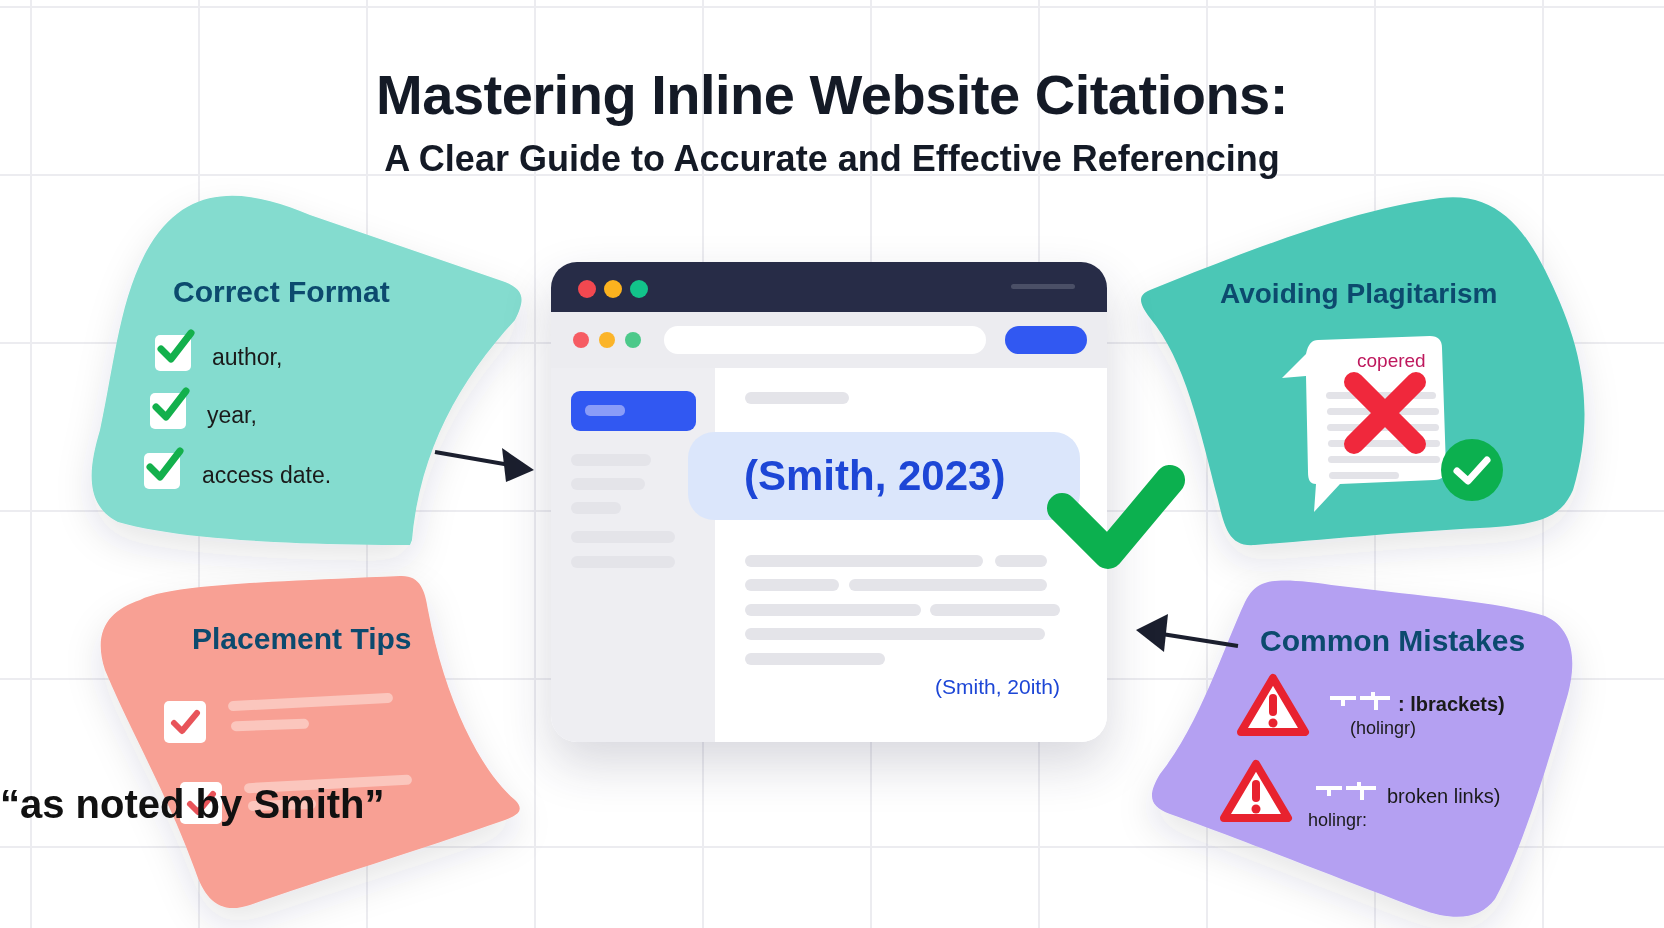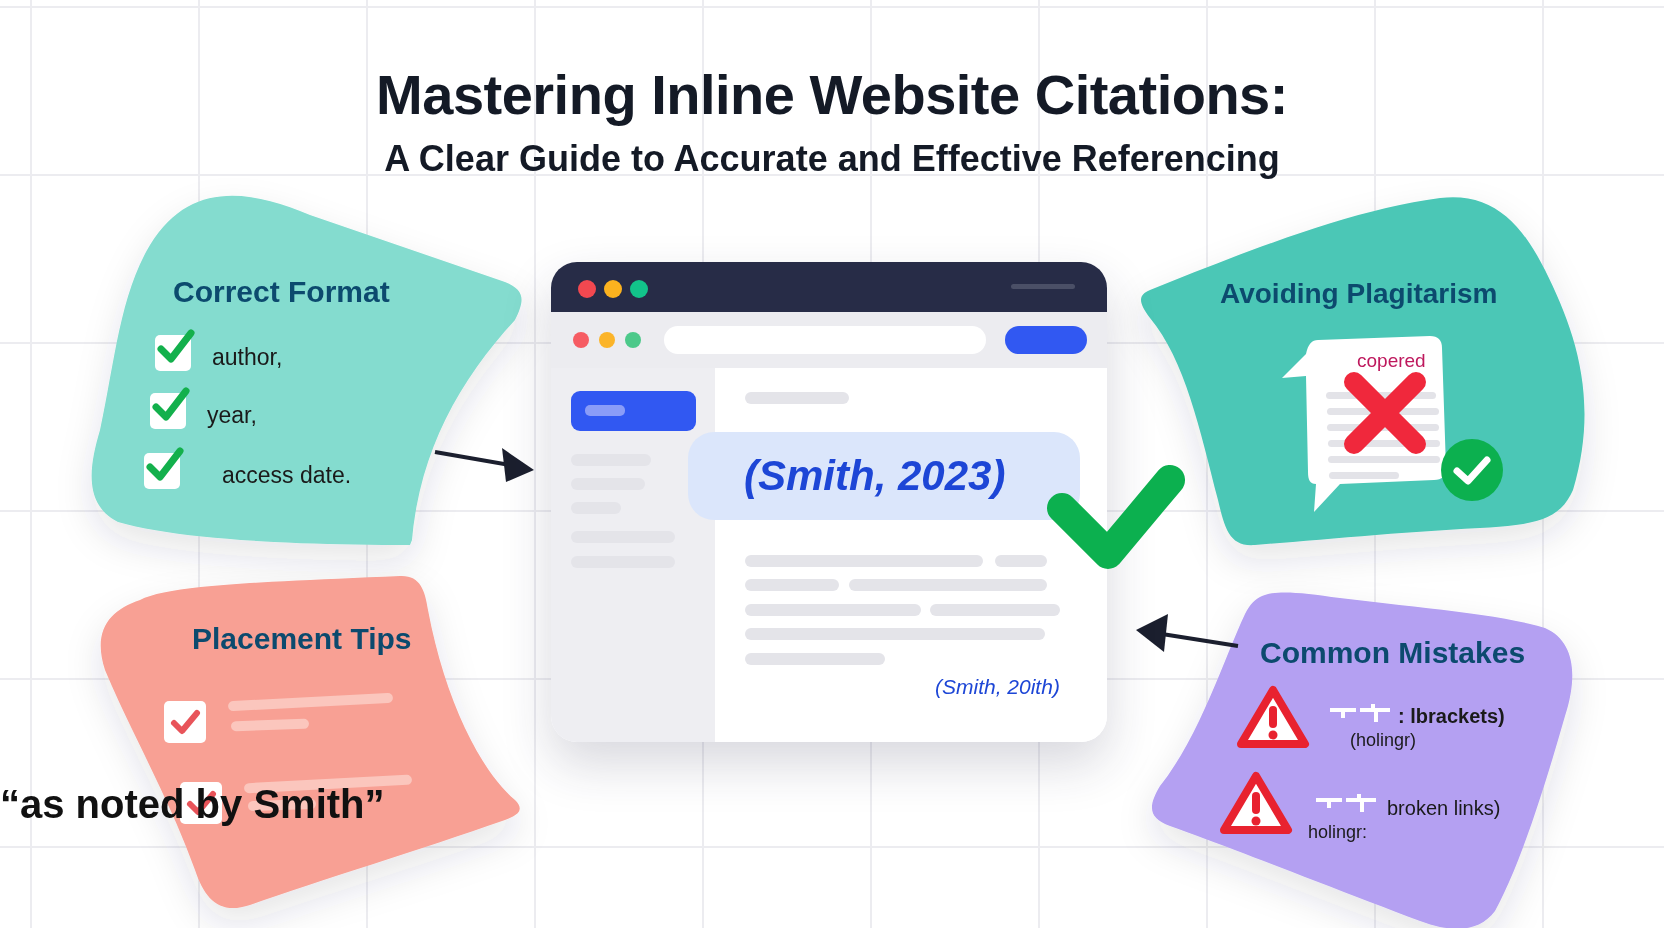--- a/index.html
+++ b/index.html
@@ -19,21 +19,21 @@
   
   .browser{position:absolute;left:551px;top:262px;width:556px;height:480px;border-radius:26px;background:#fff;
     box-shadow:0 22px 50px rgba(40,40,70,0.18);overflow:hidden;}
   .titlebar{position:absolute;left:0;top:0;width:100%;height:50px;background:#272c47;}
   .dot{position:absolute;border-radius:50%;}
   .toolbar{position:absolute;left:0;top:50px;width:100%;height:56px;background:#ececf0;}
   .sidebar{position:absolute;left:0;top:106px;width:164px;height:374px;background:#eeeef2;}
   .content{position:absolute;left:164px;top:106px;width:392px;height:374px;background:#fff;}
   .gl{position:absolute;height:12px;border-radius:6px;background:#e4e4e9;}
   .cite-box{position:absolute;left:688px;top:432px;width:392px;height:88px;border-radius:26px;background:#dbe6fb;}
-  .cite{position:absolute;font-weight:bold;color:#1d46d6;white-space:nowrap;font-style:italic;}
+  .cite{position:absolute;font-weight:bold;color:#1d46d6;white-space:nowrap;}
   .quote{position:absolute;left:0;width:1664px;top:782px;text-align:left;font-size:40px;font-weight:bold;color:#111;}
 </style>
 </head>
 <body>
 
 <div class="grid"></div>
 
 <div class="abs title">Mastering Inline Website Citations:</div>
 <div class="abs subtitle">A Clear Guide to Accurate and Effective Referencing</div>
 
@@ -60,21 +60,21 @@
         <path d="M6,22 L16,32 L36,6" stroke="#13b04c" stroke-width="7" fill="none" stroke-linecap="round" stroke-linejoin="round"></path>
       </svg>
   </div>
   <div class="item-text" style="left:207px;top:402px;">year,</div>
 
   <div class="check-box" style="left:144px;top:453px;">
     <svg width="46" height="40" style="position:absolute;left:0;top:-8px;">
         <path d="M6,22 L16,32 L36,6" stroke="#13b04c" stroke-width="7" fill="none" stroke-linecap="round" stroke-linejoin="round"></path>
       </svg>
   </div>
-  <div class="item-text" style="left:202px;top:462px;margin-left:20px;">access date.</div>
+  <div class="item-text" style="left:202px;top:462px;">access date.</div>
 </div>
 
 <svg class="abs" style="left:430px;top:440px;" width="110" height="50">
   <line x1="5" y1="12" x2="80" y2="25" stroke="#1b1f2e" stroke-width="4"></line>
   <polygon points="72,8 104,30 76,42" fill="#1b1f2e"></polygon>
 </svg>
 
 <div class="blob" style="left:0;top:0;width:1px;height:1px;">
   <svg width="1664" height="928">
     <defs>
@@ -126,21 +126,21 @@
   <div class="abs" style="left:1325px;top:350px;font-size:19px;color:#be185d;margin-left:32px;">copered</div>
   <svg class="abs" style="left:1340px;top:368px;" width="90" height="90">
     <path d="M14,14 L76,76 M76,14 L14,76" stroke="#f0283c" stroke-width="20" stroke-linecap="round"></path>
   </svg>
   <svg class="abs" style="left:1440px;top:438px;" width="64" height="64">
     <circle cx="32" cy="32" r="31" fill="#0cb04f"></circle>
     <path d="M17,33 L28,43 L47,22" stroke="#fff" stroke-width="7" fill="none" stroke-linecap="round" stroke-linejoin="round"></path>
   </svg>
 </div>
 
-<div class="blob" style="left:0;top:16px;width:1px;height:1px;">
+<div class="blob" style="left:0;top:4px;width:1px;height:1px;">
   <svg width="1664" height="928">
     <defs>
       <filter id="sh4" x="-20%" y="-20%" width="140%" height="150%">
           <feDropShadow dx="0" dy="16" stdDeviation="18" flood-color="#28304a" flood-opacity="0.12"></feDropShadow>
         </filter>
     </defs>
     <path filter="url(#sh4)" fill="#b4a0f2" d="M1262,580 C1275,574 1300,576 1340,582 C1420,592 1500,598 1545,612 C1575,625 1578,660 1565,700 C1545,770 1520,850 1495,895 C1480,915 1455,918 1420,905 C1340,875 1240,835 1170,810 C1148,802 1148,790 1160,770 C1200,720 1225,640 1245,598 C1250,588 1255,583 1262,580 Z"></path>
   </svg>
   <div class="card-title" style="left:1260px;top:620px;">Common Mistakes</div>
 

